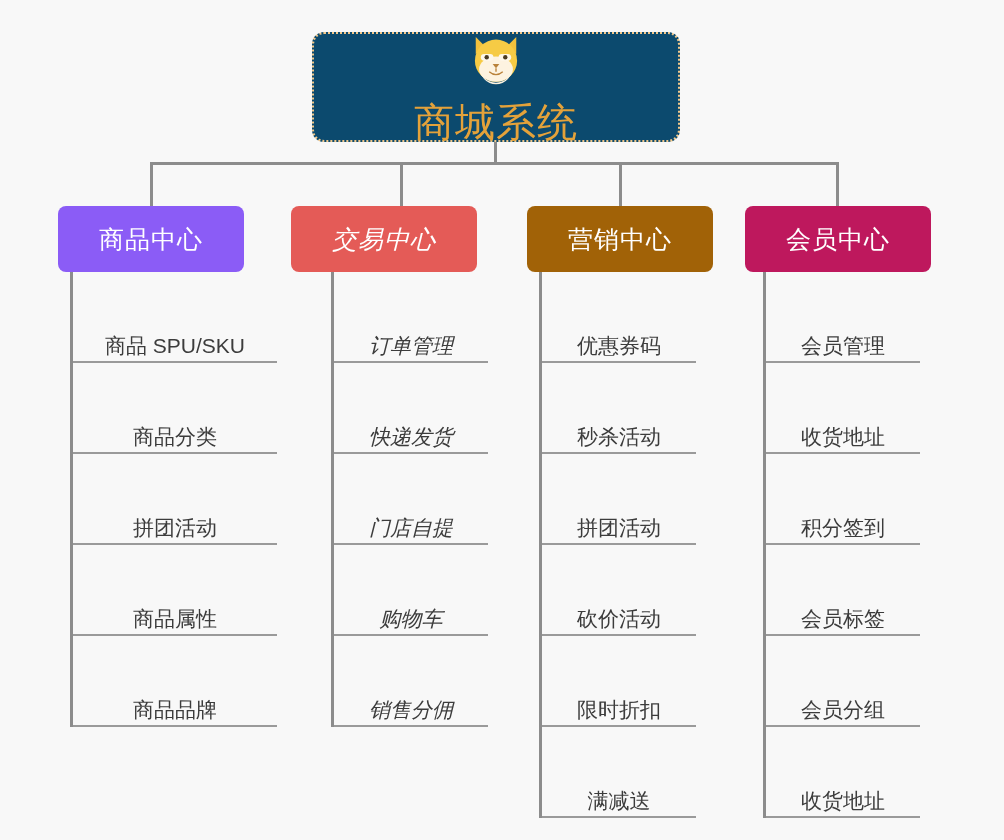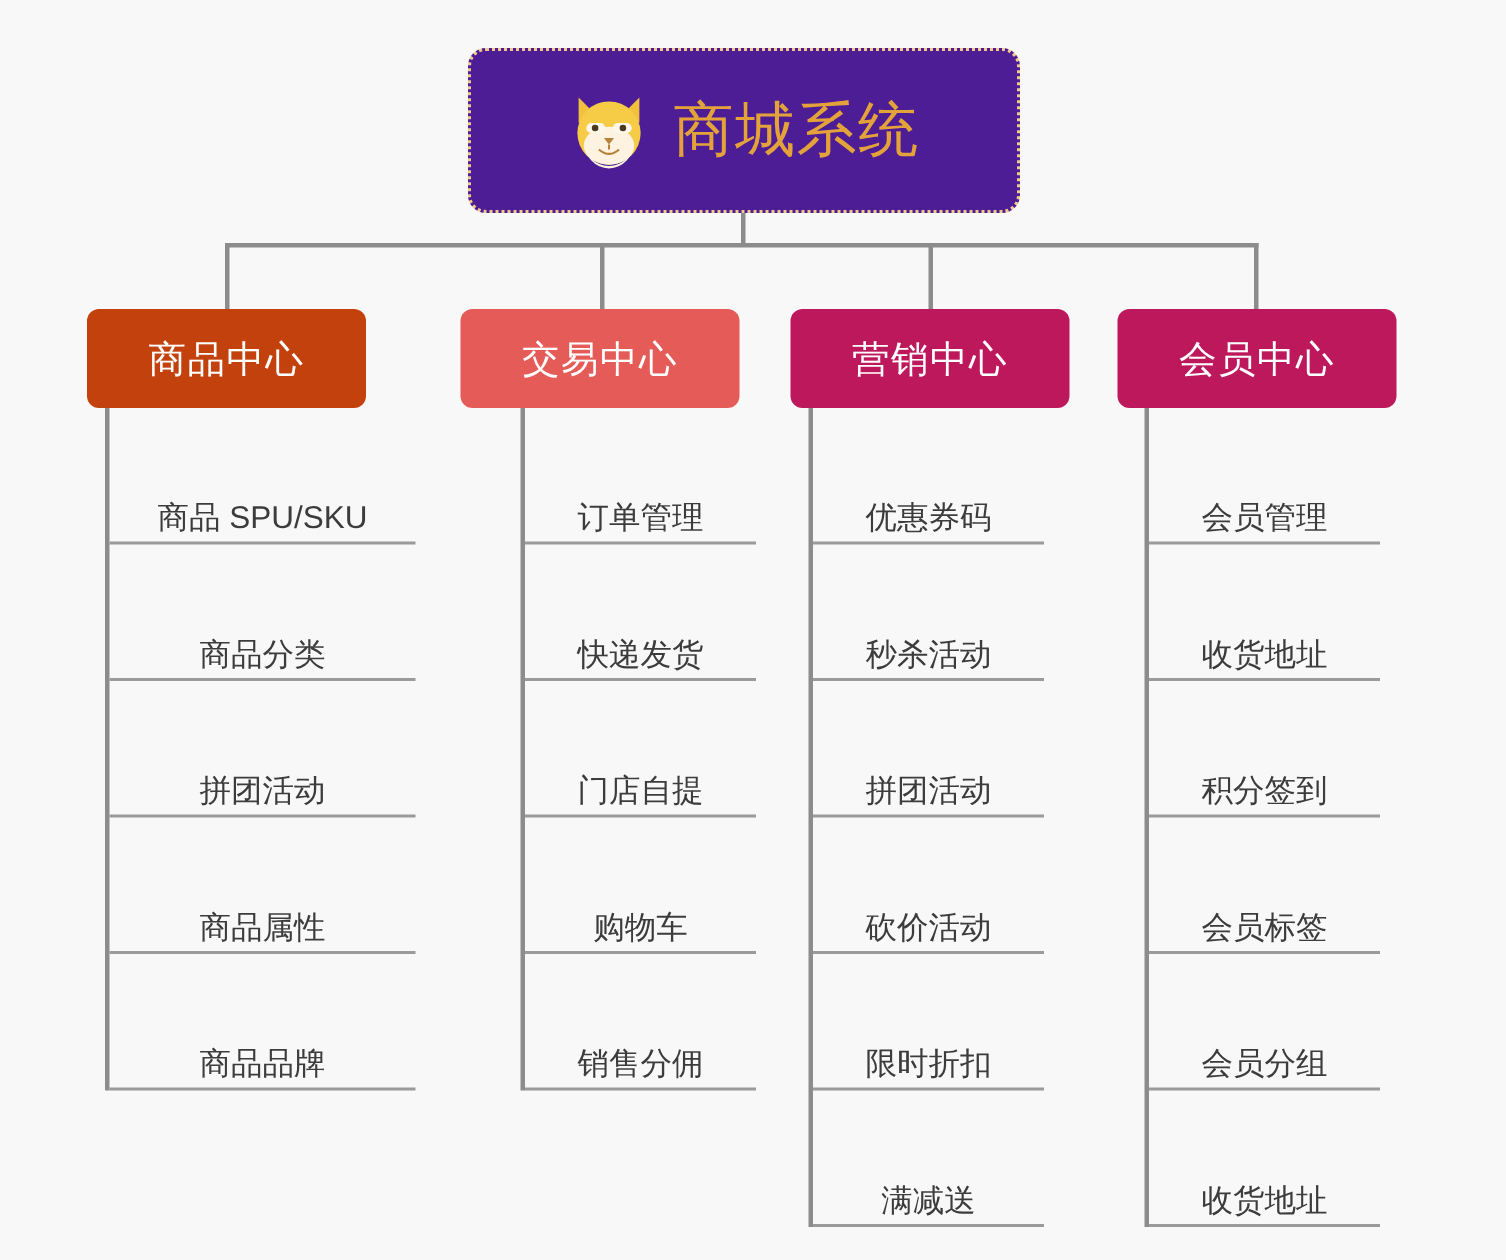--- a/index.html
+++ b/index.html
@@ -123,21 +123,21 @@
   .col-0 .leaf-list { width: 204px; }
   .col-1 .leaf-list { width: 154px; margin-left: 40px; }
   .col-2 .leaf-list { width: 154px; }
   .col-3 .leaf-list { width: 154px; margin-left: 18px; }
 </style>
 </head>
 <body style="background: rgb(248, 248, 248);">
 
 <div id="canvas">
 
-  <div class="root-node" style="background: #4c1d95; border-color: rgb(243, 201, 139);">
+  <div class="root-node" style="background: #0c4a6e; border-color: rgb(243, 201, 139); flex-direction: column;">
     <svg class="root-icon" viewBox="0 0 64 64">
       <path d="M8 6 L8 26 L20 18 Z" fill="#f2c13c"></path>
       <path d="M56 6 L56 26 L44 18 Z" fill="#f2c13c"></path>
       <circle cx="32" cy="34" r="25" fill="#f6cb45"></circle>
       <path d="M12 40 a20 20 0 0 0 40 0 a20 22 0 0 1 -40 0 z" fill="#fdf3e0"></path>
       <ellipse cx="32" cy="44" rx="20" ry="15" fill="#fdf3e0"></ellipse>
       <rect x="14" y="26" width="15" height="8" rx="4" fill="#fdf7ea"></rect>
       <rect x="35" y="26" width="15" height="8" rx="4" fill="#fdf7ea"></rect>
       <circle cx="21" cy="30" r="2.6" fill="#4a3a22"></circle>
       <circle cx="43" cy="30" r="2.6" fill="#4a3a22"></circle>
@@ -149,21 +149,21 @@
   </div>
 
   <div class="conn conn-stem" style="background: rgb(140, 140, 140);"></div>
   <div class="conn conn-bus" style="background: rgb(140, 140, 140);"></div>
   <div class="conn conn-drop" style="left: 150px; background: rgb(140, 140, 140);"></div>
   <div class="conn conn-drop" style="left: 400px; background: rgb(140, 140, 140);"></div>
   <div class="conn conn-drop" style="left: 619px; background: rgb(140, 140, 140);"></div>
   <div class="conn conn-drop" style="left: 836px; background: rgb(140, 140, 140);"></div>
 
   <div class="column col-0" style="left:58px;">
-    <div class="cat-box" style="background: #c2410c;">
+    <div class="cat-box" style="background: #8b5cf6;">
       <span>商品中心</span>
     </div>
     <div class="leaf-list">
       <div class="leaf">
           <span class="leaf-label">商品 SPU/SKU</span>
         </div>
       <div class="leaf">
           <span class="leaf-label">商品分类</span>
         </div>
       <div class="leaf">
@@ -171,21 +171,21 @@
         </div>
       <div class="leaf">
           <span class="leaf-label">商品属性</span>
         </div>
       <div class="leaf">
           <span class="leaf-label">商品品牌</span>
         </div>
     </div>
   </div>
 
-  <div class="column col-1" style="left:307px;">
+  <div class="column col-1" style="left:291px;font-style:italic;">
     <div class="cat-box" style="background: rgb(228, 91, 87);">
       <span>交易中心</span>
     </div>
     <div class="leaf-list">
       <div class="leaf">
           <span class="leaf-label">订单管理</span>
         </div>
       <div class="leaf">
           <span class="leaf-label">快递发货</span>
         </div>
@@ -195,21 +195,21 @@
       <div class="leaf">
           <span class="leaf-label">购物车</span>
         </div>
       <div class="leaf">
           <span class="leaf-label">销售分佣</span>
         </div>
     </div>
   </div>
 
   <div class="column col-2" style="left:527px;">
-    <div class="cat-box" style="background: #be185d;">
+    <div class="cat-box" style="background: #a16207;">
       <span>营销中心</span>
     </div>
     <div class="leaf-list">
       <div class="leaf">
           <span class="leaf-label">优惠券码</span>
         </div>
       <div class="leaf">
           <span class="leaf-label">秒杀活动</span>
         </div>
       <div class="leaf">

